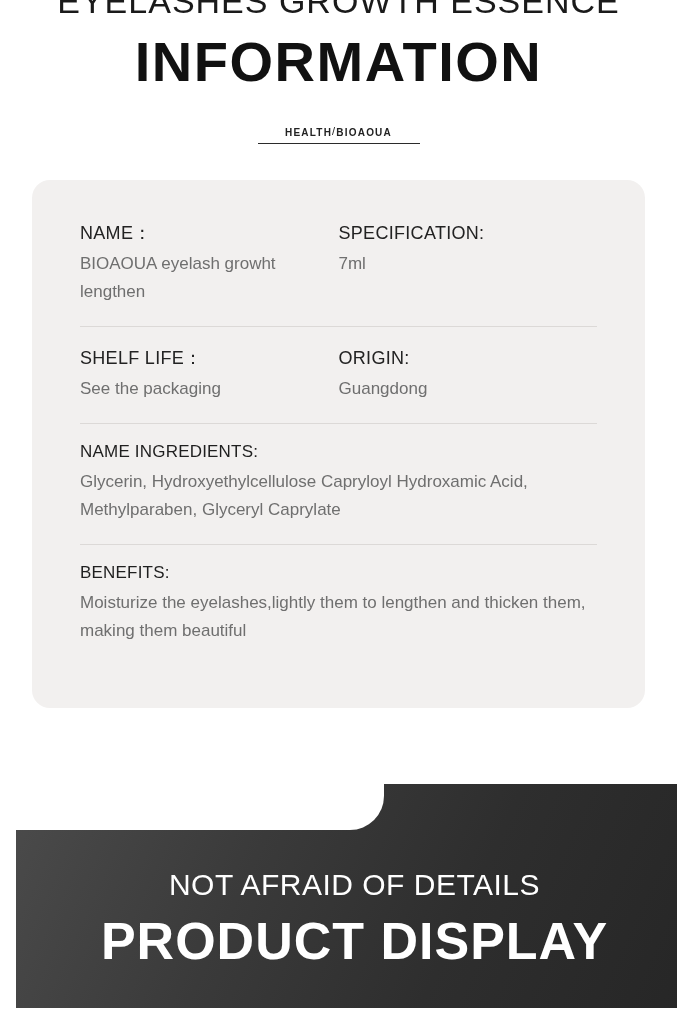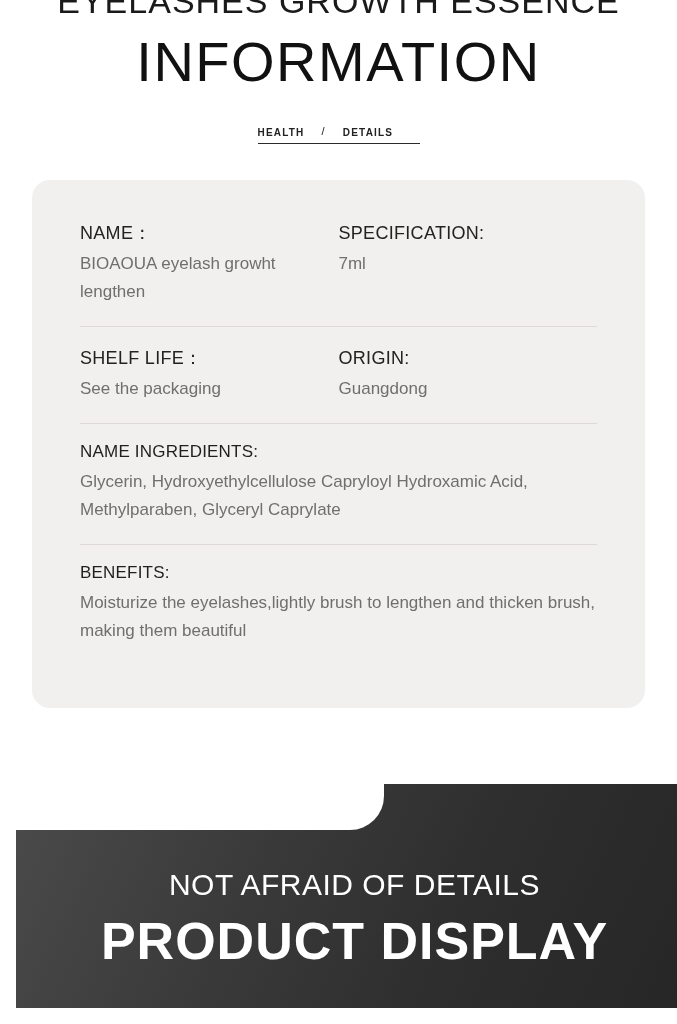--- a/index.html
+++ b/index.html
@@ -32,36 +32,35 @@
     font-weight: 400;
     line-height: 34px;
     margin-top: -16px;
     white-space: nowrap;
     font-family: "Liberation Sans", sans-serif;
   }
   .main-title {
     font-size: 56px;
     letter-spacing: 1.5px;
     color: #111111;
-    font-weight: 400;
+    font-weight: 700;
     line-height: 68px;
     margin-top: 10px;
     font-family: "Liberation Sans", sans-serif;
   }
 
   
   .tagline {
     margin: 30px auto 10px auto;
     width: 162px;
     border-bottom: 1.5px solid #2b2b2b;
     padding-bottom: 5px;
     display: flex;
     align-items: center;
-    justify-content: flex-start;
-    gap: 17px;
+    justify-content: center;
   }
   .tagline span {
     font-size: 10px;
     letter-spacing: 1.2px;
     color: #222222;
     font-weight: 700;
   }
   .tagline .slash {
     font-size: 11px;
     color: #222222;
@@ -167,21 +166,21 @@
 
 <div class="page">
 
   <div class="top-section">
     <div class="eyebrow-title">EYELASHES GROWTH ESSENCE</div>
     <div class="main-title">INFORMATION</div>
 
     <div class="tagline">
       <span>HEALTH</span>
       <span class="slash">/</span>
-      <span>DETAILS</span>
+      <span>BIOAOUA</span>
     </div>
   </div>
 
   <div class="card">
 
     <div class="row">
       <div class="col">
         <div class="field-label">NAME：</div>
         <div class="field-value">BIOAOUA eyelash growht lengthen</div>
       </div>
@@ -208,21 +207,21 @@
 
     <div>
       <div class="block-label">NAME INGREDIENTS:</div>
       <div class="block-text">Glycerin, Hydroxyethylcellulose Capryloyl Hydroxamic Acid, Methylparaben, Glyceryl Caprylate</div>
     </div>
 
     <div class="divider"></div>
 
     <div>
       <div class="block-label">BENEFITS:</div>
-      <div class="block-text">Moisturize the eyelashes,lightly brush to lengthen and thicken brush, making them beautiful</div>
+      <div class="block-text">Moisturize the eyelashes,lightly them to lengthen and thicken them, making them beautiful</div>
     </div>
 
   </div>
 
   <div class="dark-panel">
     <div class="white-notch"></div>
     <div class="dark-sub">NOT AFRAID OF DETAILS</div>
     <div class="dark-main">PRODUCT DISPLAY</div>
   </div>
 

